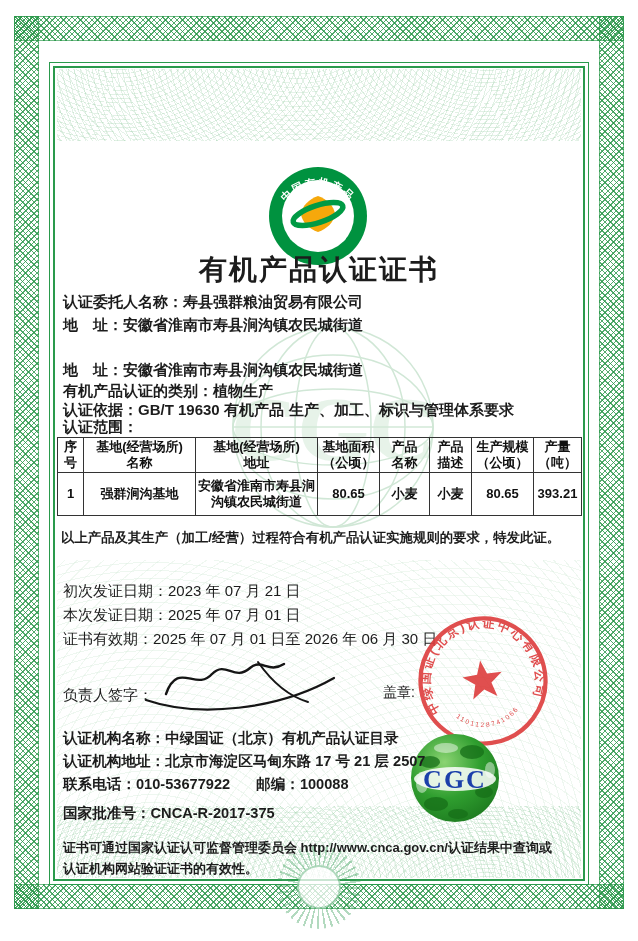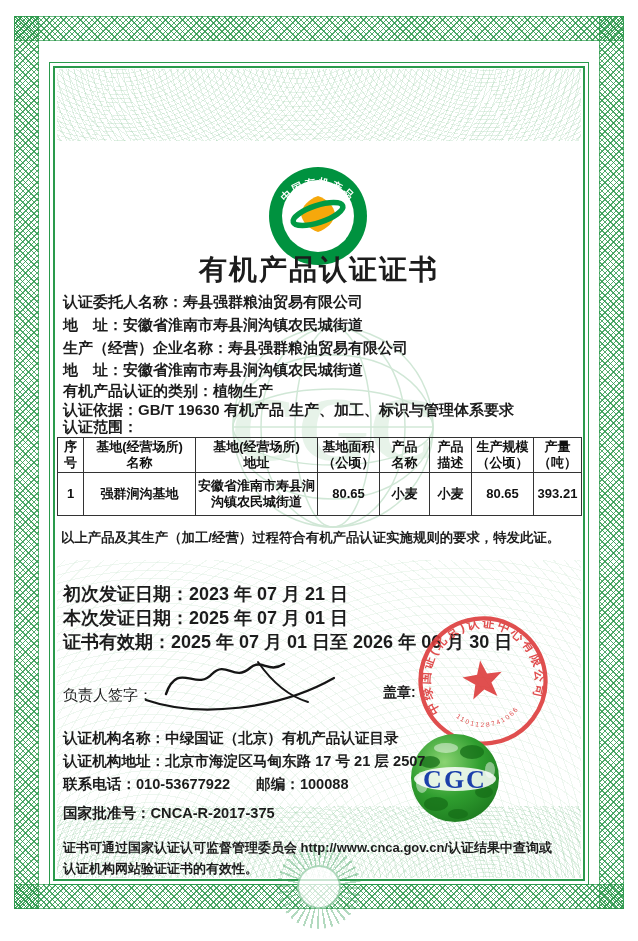--- a/index.html
+++ b/index.html
@@ -52,25 +52,25 @@
   .table-wrap{left:57px;top:437px;width:524px}
   table{width:100%;border-collapse:collapse;table-layout:fixed;font-size:13px;color:#111}
   th,td{border:1px solid #333;padding:1px 2px;text-align:center;vertical-align:middle;
         font-weight:600;line-height:16px;overflow:hidden}
   tr.data td{height:40px}
   .attach-note{right:58px;top:515px;font-size:13px;white-space:nowrap}
 
   .statement{left:61px;top:529px;font-size:13.4px;font-weight:700;white-space:nowrap}
   .note{left:61px;top:548px;width:524px;font-size:13.6px;font-weight:600;line-height:18px}
 
-  .dateline{left:63px;font-size:18px;font-weight:700;white-space:nowrap}
+  .dateline{left:63px;font-size:15px;font-weight:400;white-space:nowrap}
   .d1{top:582px}.d2{top:606px}.d3{top:630px}
 
   .sig-label{left:63px;top:686px;font-size:15px;font-weight:400}
-  .seal-label{left:383px;top:684px;font-size:14px;font-weight:700}
+  .seal-label{left:383px;top:684px;font-size:14px;font-weight:400}
   .signature{left:138px;top:648px}
 
   .agency{left:63px;font-size:14.6px;font-weight:700;white-space:nowrap}
   .a1{top:729px}.a2{top:752px}.a3{top:775px}.a4{top:804px}
   .zip{margin-left:26px}
 
   .footerline{left:63px;font-size:13px;font-weight:700;white-space:nowrap}
   .f1{top:839px}.f2{top:860px}
 
   .seal{left:412px;top:610px;width:142px;height:142px;opacity:.9;transform:rotate(-8deg)}
@@ -122,23 +122,20 @@
     </text>
   </svg>
 
   <div class="abs title">有机产品认证证书</div>
 
   <div class="abs info il1">
     <span>认证委托人名称：</span><span>寿县强群粮油贸易有限公司</span>
   </div>
   <div class="abs info il2">
     <span>地　址：</span><span>安徽省淮南市寿县涧沟镇农民城街道</span>
-  </div>
-  <div class="abs info il3">
-    <span>生产（经营）企业名称：</span><span>寿县强群粮油贸易有限公司</span>
   </div>
   <div class="abs info il4">
     <span>地　址：</span><span>安徽省淮南市寿县涧沟镇农民城街道</span>
   </div>
   <div class="abs info il5">
     <span>有机产品认证的类别：</span><span class="kai">植物生产</span>
   </div>
   <div class="abs info il6">
     <span>认证依据：</span><span>GB/T 19630 </span><span class="kai">有机产品 生产、加工、标识与管理体系要求</span>
   </div>

